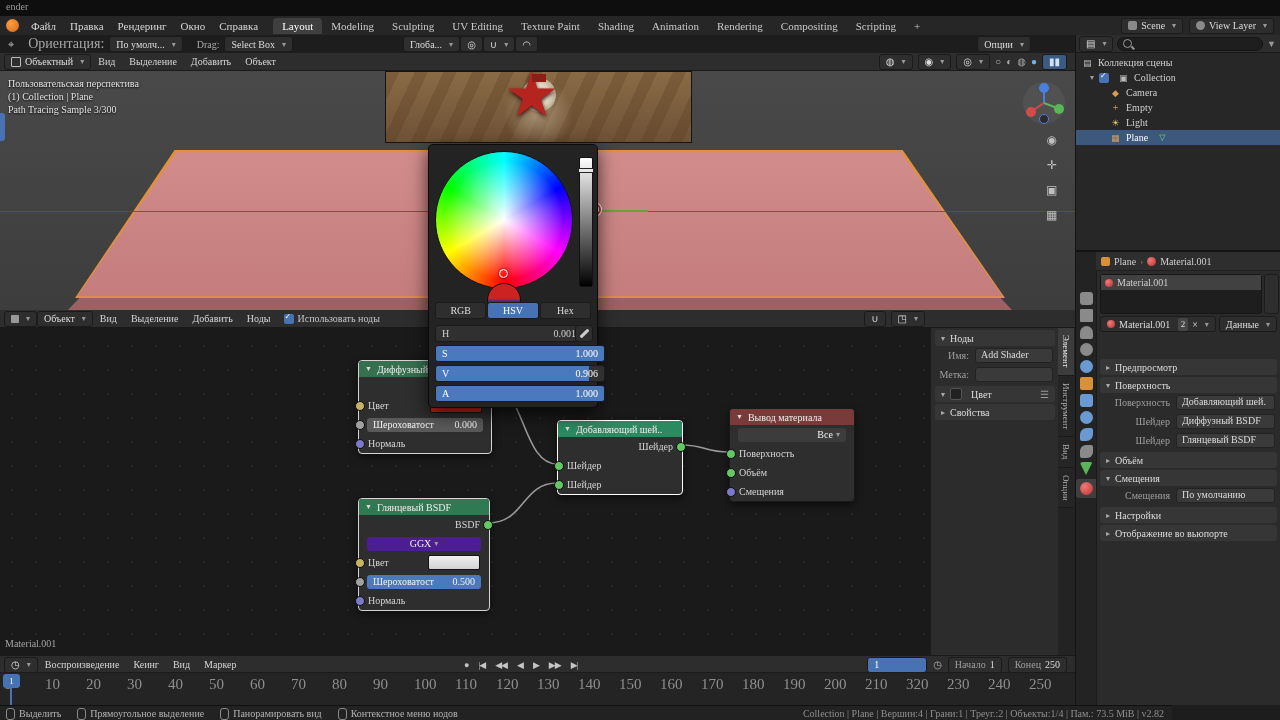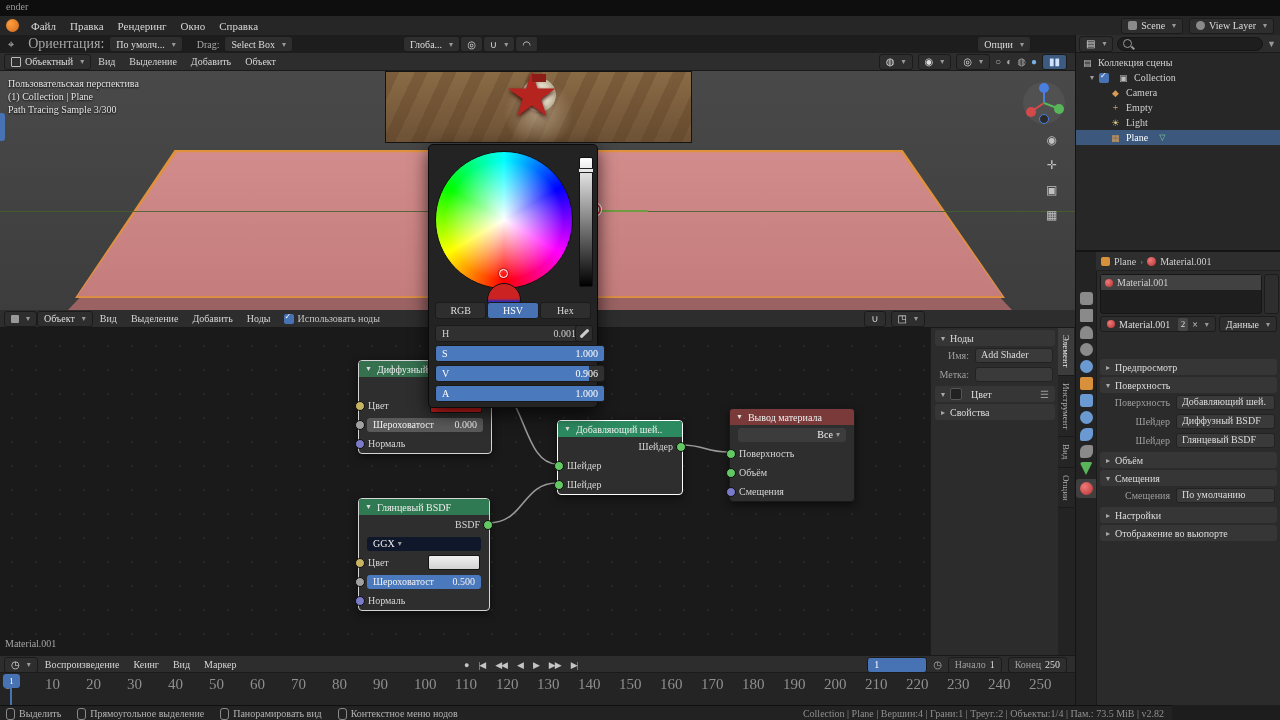--- a/index.html
+++ b/index.html
@@ -64,20 +64,33 @@
 
   <div class="abs flex" style="left:0;top:16px;width:1280px;height:19px;background:#262626;border-bottom:1px solid #161616">
     <span class="abs" style="left:6px;top:3px;width:13px;height:13px;border-radius:50%;background:radial-gradient(circle at 35% 35%,#ff9d3c,#d2691e)"></span>
     <div class="flex" style="margin-left:24px">
       <span class="menu">Файл</span>
       <span class="menu">Правка</span>
       <span class="menu">Рендеринг</span>
       <span class="menu">Окно</span>
       <span class="menu">Справка</span>
     </div>
+    <div class="flex" style="margin-left:8px">
+      <span class="tab active">Layout</span>
+      <span class="tab">Modeling</span>
+      <span class="tab">Sculpting</span>
+      <span class="tab">UV Editing</span>
+      <span class="tab">Texture Paint</span>
+      <span class="tab">Shading</span>
+      <span class="tab">Animation</span>
+      <span class="tab">Rendering</span>
+      <span class="tab">Compositing</span>
+      <span class="tab">Scripting</span>
+      <span class="tab">+</span>
+    </div>
     <div class="flex" style="margin-left:auto;margin-right:6px;gap:6px">
       <span class="chip dd">
           <span style="width:9px;height:9px;background:#8a8a8a;border-radius:2px"></span>
           <span>Scene</span>
         </span>
       <span class="chip dd">
           <span style="width:9px;height:9px;background:#8a8a8a;border-radius:50%"></span>
           <span>View Layer</span>
         </span>
     </div>
@@ -226,21 +239,21 @@
       <span class="sock" style="right:-4px;top:21px;background:#63c763"></span>
       <span class="sock" style="left:-4px;top:40px;background:#c7b463"></span>
       <span class="sock" style="left:-4px;top:59px;background:#a1a1a1"></span>
       <span class="sock" style="left:-4px;top:78px;background:#7a7ac9"></span>
     </div>
 
     <div class="node sel" style="left:358px;top:188px;width:130px">
       <div class="nhdr" style="background:#2f7a52">Глянцевый BSDF</div>
       <div class="nrow r">BSDF</div>
       <div class="sliderw">
-          <div class="slider dd" style="background:#0f172a;justify-content:flex-start">
+          <div class="slider dd" style="background:#4c1d95;justify-content:center">
             <span>GGX</span>
           </div>
         </div>
       <div class="nrow">
           <span>Цвет</span>
           <span class="swatch" style="background:linear-gradient(#f0f0f0,#d2d2d2)"></span>
         </div>
       <div class="sliderw">
           <div class="slider blue">
             <span>Шероховатост</span>
@@ -391,21 +404,21 @@
         <span>120</span>
         <span>130</span>
         <span>140</span>
         <span>150</span>
         <span>160</span>
         <span>170</span>
         <span>180</span>
         <span>190</span>
         <span>200</span>
         <span>210</span>
-        <span>220</span>
+        <span>320</span>
         <span>230</span>
         <span>240</span>
         <span>250</span>
     </div>
     <div class="abs" style="left:3px;top:1px;width:17px;height:14px;background:#4772b3;border-radius:3px;color:#fff;font-size:9px;text-align:center;line-height:14px">1</div>
     <div class="abs" style="left:10px;top:15px;width:2px;height:18px;background:#4772b3"></div>
   </div>
 
   <div class="abs" style="left:1075px;top:35px;width:205px;height:670px;background:#272727;border-left:1px solid #141414;z-index:10">
 

